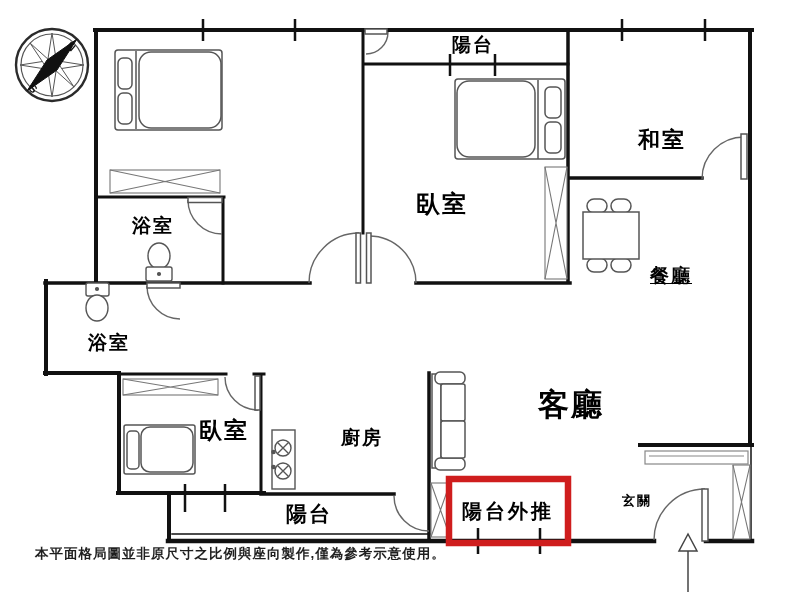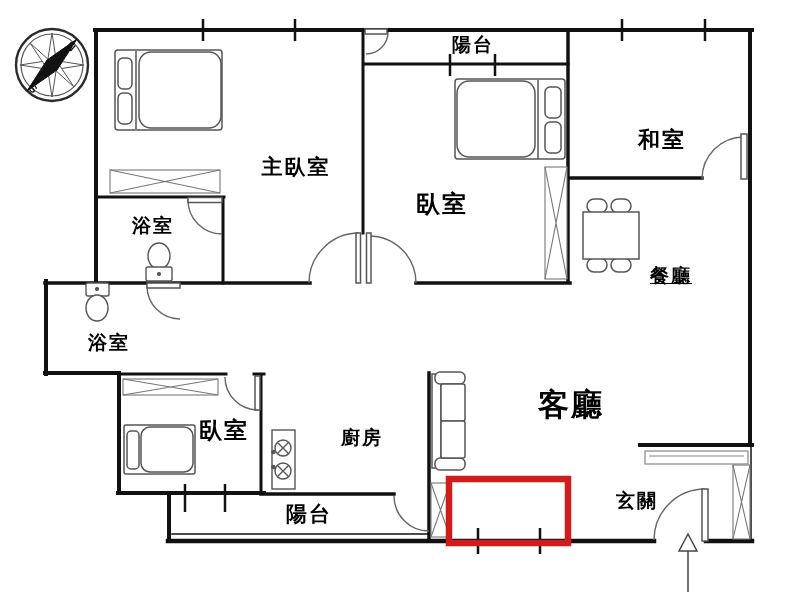--- a/index.html
+++ b/index.html
@@ -158,29 +158,30 @@
       <polygon points="5,39 37,34 37,44"></polygon>
       <polygon points="59,61 39,43 43,37"></polygon>
       <polygon points="15,17 35,35 31,41"></polygon>
     </g>
     <polygon points="62,13 42,44 12,65 32,34" fill="#111" stroke="#111" stroke-width="1"></polygon>
     <text x="53" y="22" font-size="11" font-weight="bold" fill="#111" transform="rotate(40 53 18)">N</text>
     <text x="14" y="66" font-size="11" font-weight="bold" fill="#111" transform="rotate(40 17 63)">S</text>
   </g>
 </svg>
 
-  <div class="room-label" style="left:296px;top:167px;font-size:21px;">主臥室</div>
   <div class="room-label" style="left:442px;top:204px;font-size:24px;">臥室</div>
   <div class="room-label" style="left:662px;top:104px;font-size:22px;margin-top:36px;">和室</div>
   <div class="room-label" style="left:473px;top:45px;font-size:19px;">陽台</div>
   <div class="room-label" style="left:153px;top:226px;font-size:19px;">浴室</div>
   <div class="room-label" style="left:109px;top:343px;font-size:19px;">浴室</div>
   <div class="room-label" style="left:671px;top:276px;font-size:19px;text-decoration:underline;">餐廳</div>
   <div class="room-label" style="left:224px;top:430px;font-size:23px;">臥室</div>
   <div class="room-label" style="left:362px;top:438px;font-size:19px;text-align:center;">廚房</div>
   <div class="room-label" style="left:571px;top:405px;font-size:31px;">客廳</div>
   <div class="room-label" style="left:309px;top:514px;font-size:21px;">陽台</div>
-  <div class="room-label" style="left:637px;top:501px;font-size:19px;">玄關</div>
+  <div class="room-label" style="left:508px;top:511px;font-size:20px;letter-spacing:3px;">陽台外推</div>
+  <div class="room-label" style="left:637px;top:501px;font-size:13px;">玄關</div>
 
   <div class="disclaimer">
+    <div>本平面格局圖並非原尺寸之比例與座向製作,僅為參考示意使用。</div>
   </div>
 
 </div>
 
 </body></html>

